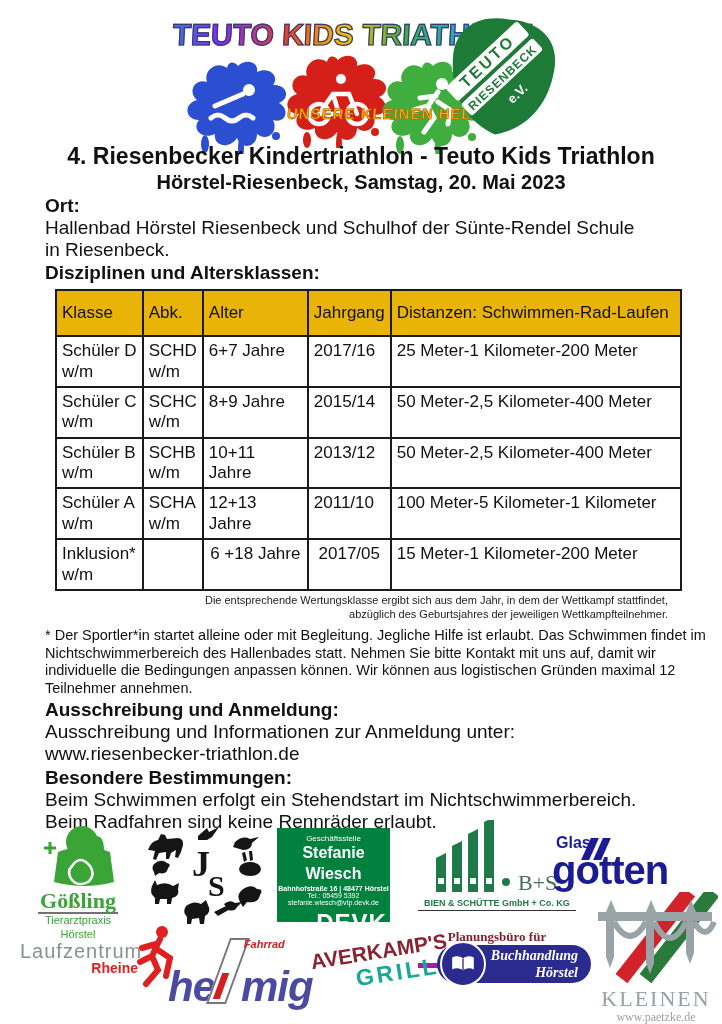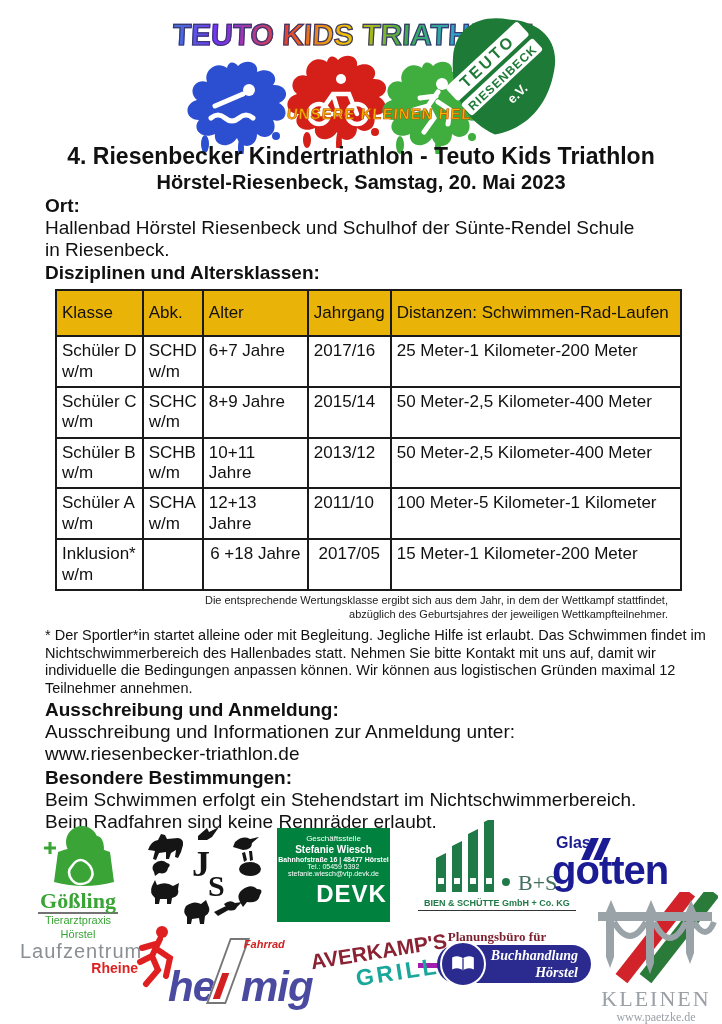--- a/index.html
+++ b/index.html
@@ -50,21 +50,21 @@
   
   .sp-goessling{left:28px;top:6px;width:100px;text-align:center;}
   .goe-name{font-family:"Liberation Serif",serif;font-weight:bold;font-size:22px;
     color:#3aa437;border-bottom:2px solid #737373;line-height:1;display:inline-block;padding:0 2px;}
   .goe-sub{font-size:11px;color:#3aa437;line-height:1.25;}
   
   .sp-js{left:140px;top:6px;width:128px;height:102px;}
   
   .sp-devk{left:277px;top:10px;width:113px;height:94px;background:#00813e;color:#fff;text-align:center;
     padding-top:6px;box-sizing:border-box;}
-  .devk-l1{font-size:8px;} .devk-l2{font-size:10px;font-weight:bold;line-height:1.3;}
+  .devk-l1{font-size:8px;} .devk-l2{font-size:16px;font-weight:bold;line-height:1.3;}
   .devk-l3{font-size:7px;font-weight:bold;} .devk-l4,.devk-l5{font-size:7px;}
   .devk-brand{font-size:24px;font-weight:bold;letter-spacing:1px;margin-top:3px;margin-left:36px;}
   
   .sp-bs{left:418px;top:2px;width:158px;text-align:center;}
   .bs-top{position:relative;height:78px;}
   .bs-name{font-family:Liberation Sans, sans-serif;font-size:9px;font-weight:bold;color:#1f7a48;
     border-bottom:1px solid #333;padding-bottom:2px;}
   .bs-sub{font-family:"Liberation Serif",serif;font-size:13px;font-weight:bold;color:#7a1f2e;
     border-bottom:5px solid #a21caf;padding:2px 0;margin-top:16px;}
   .bs-url{font-family:"Liberation Serif",serif;font-size:9px;font-weight:bold;color:#1f7a48;padding-top:2px;}

